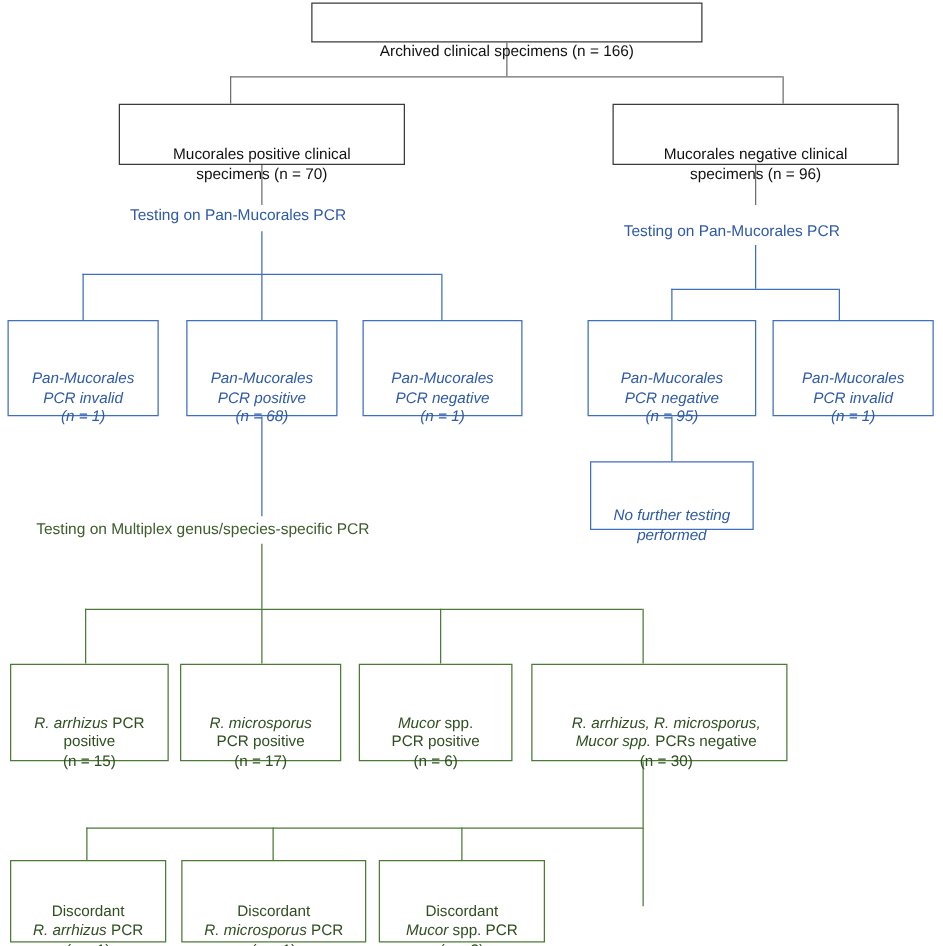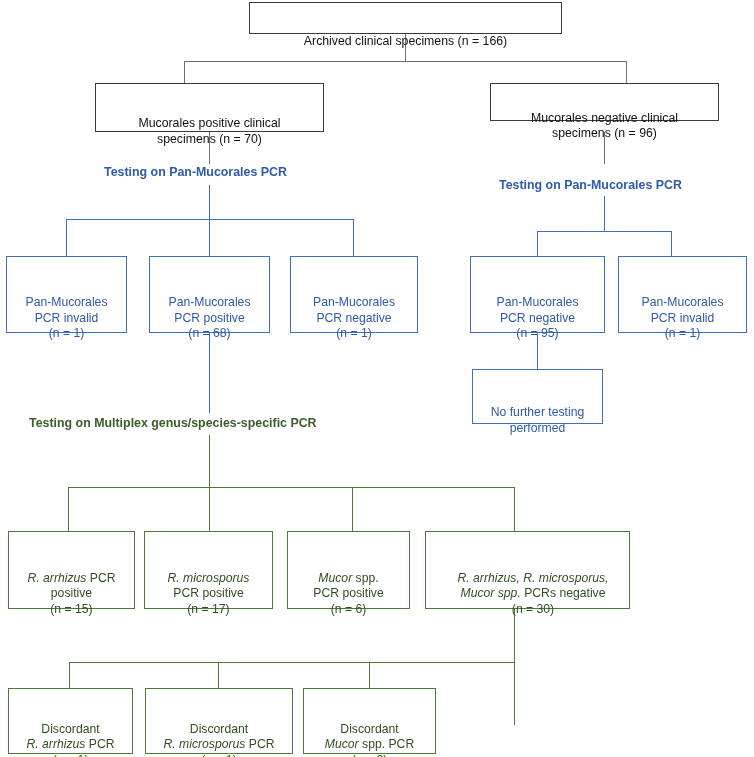--- a/index.html
+++ b/index.html
@@ -31,28 +31,28 @@
   .box.black{border:1.2px solid #3a3a3a;color:#111111;}
   .box.blue{border:1.6px solid #3f6fc0;color:#2e5aa8;}
   .box.green{border:1.6px solid #4b7b35;color:#2f4f20;}
   .box.blue .txt,.box.green .txt{font-size:12.2px;}
   .ital{font-style:italic;}
   
   .ln{position:absolute;z-index:1;}
   .ln.v{width:0;border-left-width:1.3px;border-left-style:solid;}
   .ln.h{height:0;border-top-width:1.3px;border-top-style:solid;}
   .gray{border-color:#6e6e6e;}
-  .blue{border-color:#3f6fc0;}
+  .blue{border-color:#3f6fc0;font-style:italic;}
   .green{border-color:#4b7b35;}
   .ln.v.blue,.ln.h.blue{border-left-width:1.7px;border-top-width:1.7px;}
   .ln.v.green,.ln.h.green{border-left-width:1.7px;border-top-width:1.7px;}
   
   .caption{
     position:absolute;
-    font-weight:bold;
+    font-weight:normal;
     font-size:12.4px;
     white-space:nowrap;
     z-index:4;
   }
   .caption.blue-cap{color:#2f5aa8;}
   .caption.green-cap{color:#3c5c2a;}
 </style>
 </head>
 <body>
 
@@ -69,21 +69,21 @@
   <div class="ln v gray" style="left:184px;top:61px;height:22px;"></div>
   <div class="ln v gray" style="left:626px;top:61px;height:22px;"></div>
 
   <div class="box black" style="left:95px;top:83px;width:229px;height:49px;">
     <span class="txt">
       <span>Mucorales positive clinical</span><br>
       <span>specimens (n = 70)</span>
     </span>
   </div>
 
-  <div class="box black" style="left:490px;top:83px;width:229px;height:38px;">
+  <div class="box black" style="left:490px;top:83px;width:229px;height:49px;">
     <span class="txt">
       <span>Mucorales negative clinical</span><br>
       <span>specimens (n = 96)</span>
     </span>
   </div>
 
   <div class="ln v gray" style="left:209px;top:132px;height:32px;"></div>
   <div class="ln v gray" style="left:604px;top:132px;height:32px;"></div>
 
   <div class="caption blue-cap" style="left:104px;top:165px;">Testing on Pan-Mucorales PCR</div>

